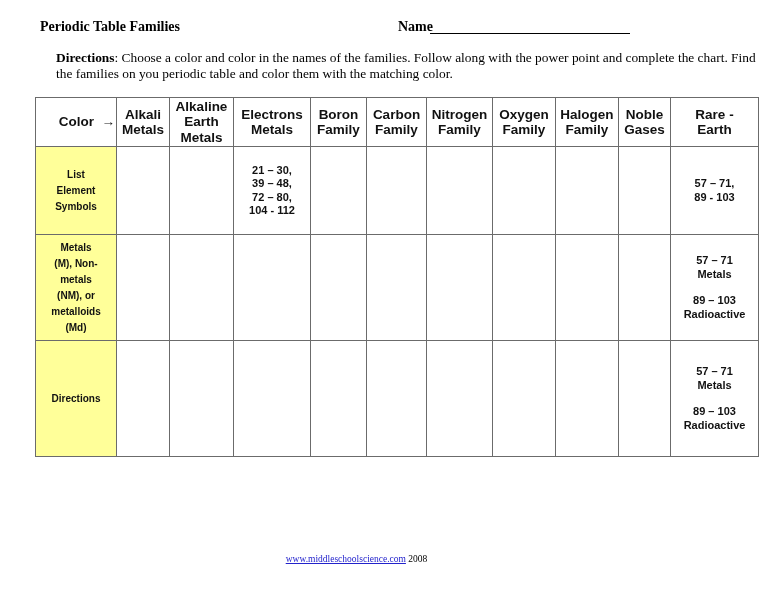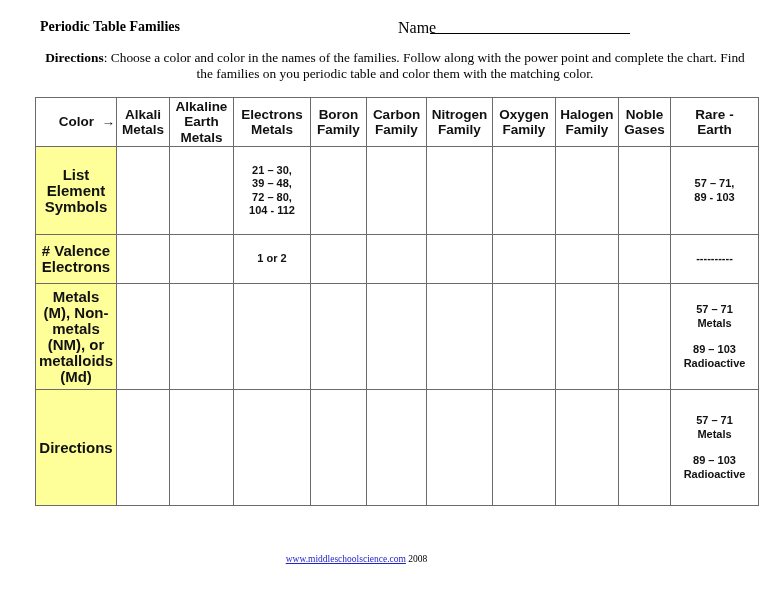--- a/index.html
+++ b/index.html
@@ -1,37 +1,37 @@
 <!DOCTYPE html>
 <html><head>
 <meta charset="utf-8">
 <style>
   html, body { margin: 0; padding: 0; background: #ffffff; }
   body { width: 776px; height: 600px; position: relative; overflow: hidden; color: #000; }
   .serif { font-family: "Liberation Serif", "DejaVu Serif", serif; }
   #title { position: absolute; left: 40px; top: 19px; font-size: 14px; font-weight: bold; }
-  #name-label { position: absolute; left: 398px; top: 19px; font-size: 16px; font-weight: normal; }
+  #name-label { position: absolute; left: 398px; top: 19px; font-size: 14px; font-weight: bold; }
   #name-line { position: absolute; left: 430px; top: 33px; width: 200px; border-bottom: 1px solid #000; height: 0; }
-  #directions { position: absolute; left: 40px; top: 50px; width: 710px; font-size: 13.4px; line-height: 16px; text-align: center; }
+  #directions { position: absolute; left: 56px; top: 50px; width: 710px; font-size: 13.4px; line-height: 16px; }
   #directions b { font-weight: bold; }
   table#chart {
     position: absolute; left: 35px; top: 97px;
     border-collapse: collapse; table-layout: fixed;
     width: 724px;
   }
   #chart td, #chart th {
     border: 1.3px solid #6b6b6b;
     text-align: center; vertical-align: middle;
     padding: 0 1px;
     font-family: "Liberation Sans", "DejaVu Sans", sans-serif;
     font-weight: bold; color: #111;
   }
   #chart th { font-size: 13.5px; line-height: 15.5px; height: 48px; }
   #chart th.colorhead { text-align: right; padding-left: 6px; }
-  #chart td.rowhead { background: #ffff99; font-size: 15px; line-height: 16px; }
+  #chart td.rowhead { background: #ffff99; font-size: 10px; line-height: 16px; }
   #chart td.cell { font-size: 11px; line-height: 13.5px; }
   .r1 td { height: 87px; }
   .r2 td { height: 48px; }
   .r3 td { height: 105px; }
   .r4 td { height: 115px; }
   .cell-line { display: block; }
   .gap { display: block; height: 13px; }
   #footer { position: absolute; top: 554px; left: 0; width: 713px; text-align: center; font-size: 9.5px; }
   #footer a { color: #2222cc; text-decoration: underline; }
 </style>
@@ -123,40 +123,20 @@
     <td class="cell"></td>
     <td class="cell"></td>
     <td class="cell"></td>
     <td class="cell"></td>
     <td class="cell">
           <span class="cell-line">57 – 71,</span>
           <span class="cell-line">89 - 103</span>
         </td>
   </tr>
 
-  <tr class="r2">
-    <td class="rowhead">
-          <span class="cell-line"># Valence</span>
-          <span class="cell-line">Electrons</span>
-        </td>
-    <td class="cell"></td>
-    <td class="cell"></td>
-    <td class="cell">
-          <span class="cell-line">1 or 2</span>
-        </td>
-    <td class="cell"></td>
-    <td class="cell"></td>
-    <td class="cell"></td>
-    <td class="cell"></td>
-    <td class="cell"></td>
-    <td class="cell"></td>
-    <td class="cell">
-          <span class="cell-line">----------</span>
-        </td>
-  </tr>
 
   <tr class="r3">
     <td class="rowhead">
           <span class="cell-line">Metals</span>
           <span class="cell-line">(M), Non-</span>
           <span class="cell-line">metals</span>
           <span class="cell-line">(NM), or</span>
           <span class="cell-line">metalloids</span>
           <span class="cell-line">(Md)</span>
         </td>

